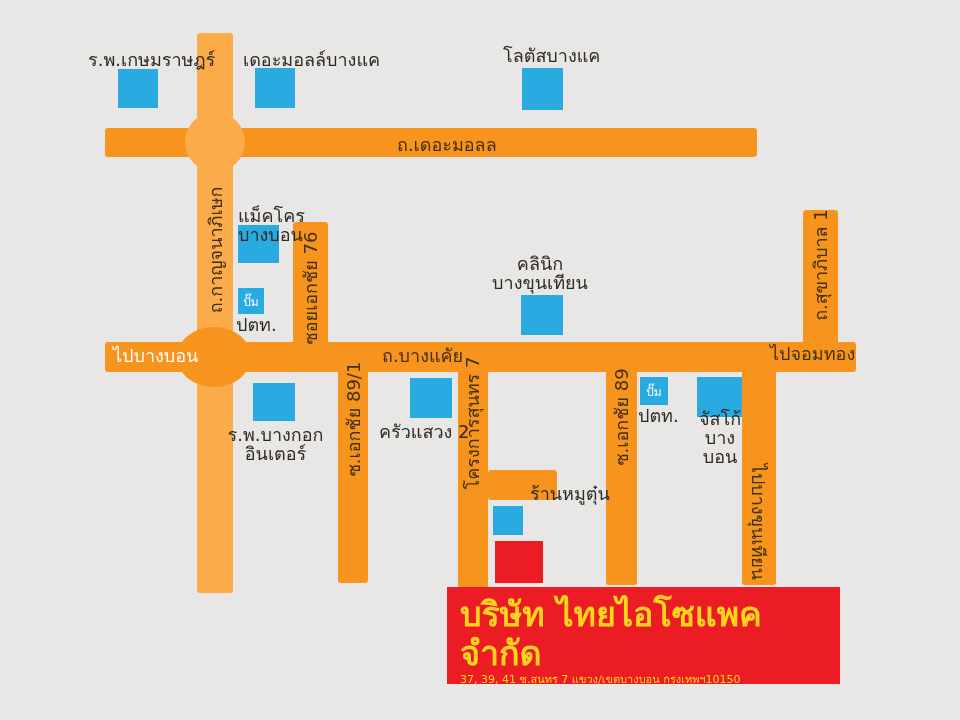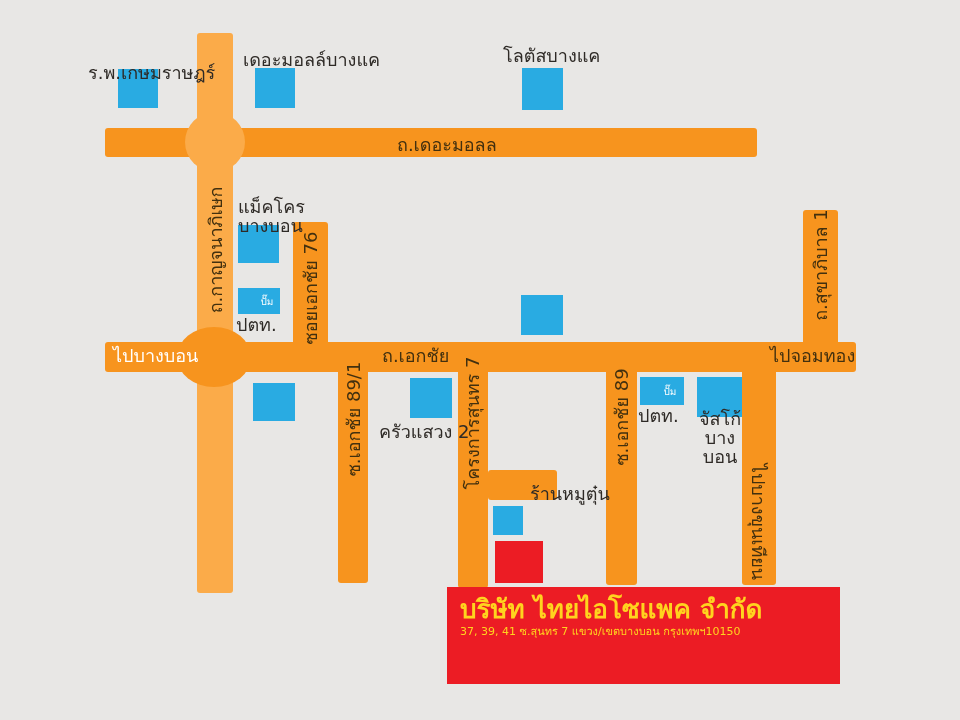--- a/index.html
+++ b/index.html
@@ -47,42 +47,41 @@
     white-space:nowrap;
     color:var(--ink_dark,#42300f);
     font-size:18px;
     z-index:5;
   }
   .vlabel.cw{ transform:translate(-50%,-50%) rotate(90deg); }
   .pump-sq{
     position:absolute;
     background:var(--landmark_blue,#29abe2);
     color:var(--white,#ffffff);
-    font-size:10px;
+    font-size:12px;
     display:flex;align-items:center;justify-content:center;
     z-index:4;
-    padding-left:16px;
   }
   #dest-marker{
     position:absolute;
     left:495px;top:541px;width:48px;height:42px;
     background:var(--accent_red,#ec1c24);
     z-index:4;
   }
   #info-box{
     position:absolute;
     left:447px;top:587px;width:393px;height:97px;
     background:var(--accent_red,#ec1c24);
     color:var(--info_yellow,#ffd41e);
     z-index:6;
     padding:8px 0 0 13px;
     box-sizing:border-box;
   }
   #info-title{
-    font-size:26px;font-weight:bold;line-height:1.15;
+    font-size:34px;font-weight:bold;line-height:1.15;
   }
   #info-address,#info-phone{
     font-size:11px;line-height:1.32;
   }
   .z1{z-index:1}.z2{z-index:2}.z3{z-index:3}
 </style>
 </head>
 <body>
 
 <div id="map">
@@ -95,51 +94,59 @@
   <div class="road z1" style="left:338px;top:360px;width:30px;height:223px;"></div>
   <div class="road z1" style="left:458px;top:360px;width:30px;height:228px;"></div>
   <div class="road z1" style="left:606px;top:360px;width:31px;height:225px;"></div>
   <div class="road z1" style="left:742px;top:360px;width:34px;height:225px;"></div>
   <div class="road z1" style="left:488px;top:470px;width:69px;height:30px;"></div>
   <div class="bump dark z3" style="left:177px;top:327px;width:74px;height:60px;"></div>
   <div class="road z3" style="left:105px;top:342px;width:751px;height:30px;"></div>
 
   <div class="lbl onroad" style="left:397px;top:135px;">ถ.เดอะมอลล</div>
   <div class="lbl white" style="left:113px;top:346px;">ไปบางบอน</div>
-  <div class="lbl onroad" style="left:382px;top:346px;">ถ.เอกชัย</div>
-  <div class="lbl onroad" style="left:770px;top:346px;">ไปจอมทอง</div>
+  <div class="lbl onroad" style="left:382px;top:346px;">ถ.บางแคัย</div>
+  <div class="lbl onroad" style="left:770px;top:346px;font-family:Liberation Mono, monospace;">ไปจอมทอง</div>
   <div class="vlabel" style="left:215px;top:250px;">ถ.กาญจนาภิเษก</div>
   <div class="vlabel" style="left:310px;top:288px;">ซอยเอกชัย 76</div>
   <div class="vlabel" style="left:820px;top:265px;">ถ.สุขาภิบาล 1</div>
   <div class="vlabel" style="left:353px;top:419px;">ซ.เอกชัย 89/1</div>
   <div class="vlabel" style="left:472px;top:423px;">โครงการสุนทร 7</div>
   <div class="vlabel" style="left:621px;top:417px;">ซ.เอกชัย 89</div>
   <div class="vlabel cw" style="left:758px;top:522px;">ไปบางขุนเทียน</div>
 
-  <div class="lbl" style="left:88px;top:50px;margin-top:13px;">ร.พ.เกษมราษฎร์</div>
+  <div class="lbl" style="left:88px;top:50px;">ร.พ.เกษมราษฎร์</div>
   <div class="sq" style="left:118px;top:69px;width:40px;height:39px;"></div>
 
   <div class="lbl" style="left:243px;top:50px;">เดอะมอลล์บางแค</div>
   <div class="sq" style="left:255px;top:68px;width:40px;height:40px;"></div>
 
   <div class="lbl" style="left:503px;top:46px;">โลตัสบางแค</div>
   <div class="sq" style="left:522px;top:68px;width:41px;height:42px;"></div>
 
-  <div class="lbl" style="left:238px;top:197px;">
+  <div class="lbl" style="left:238px;top:206px;">
     <span>แม็คโคร</span><br>
     <span>บางบอน</span>
   </div>
   <div class="sq" style="left:238px;top:225px;width:41px;height:38px;"></div>
 
   <div class="pump-sq" style="left:238px;top:288px;width:26px;height:26px;">ปั๊ม</div>
   <div class="lbl" style="left:236px;top:315px;">ปตท.</div>
 
+  <div class="lbl center" style="left:480px;top:254px;width:120px;">
+    <span>คลินิก</span><br>
+    <span>บางขุนเทียน</span>
+  </div>
   <div class="sq" style="left:521px;top:295px;width:42px;height:40px;"></div>
 
   <div class="sq" style="left:253px;top:383px;width:42px;height:38px;"></div>
+  <div class="lbl center" style="left:213px;top:425px;width:125px;">
+    <span>ร.พ.บางกอก</span><br>
+    <span>อินเตอร์</span>
+  </div>
 
   <div class="sq" style="left:410px;top:378px;width:42px;height:40px;"></div>
   <div class="lbl" style="left:379px;top:422px;">ครัวแสวง 2</div>
 
   <div class="pump-sq" style="left:640px;top:377px;width:28px;height:28px;">ปั๊ม</div>
   <div class="lbl" style="left:638px;top:406px;">ปตท.</div>
 
   <div class="sq" style="left:697px;top:377px;width:45px;height:40px;"></div>
   <div class="lbl center" style="left:690px;top:409px;width:60px;">
     <span>จัสโก้</span><br>

